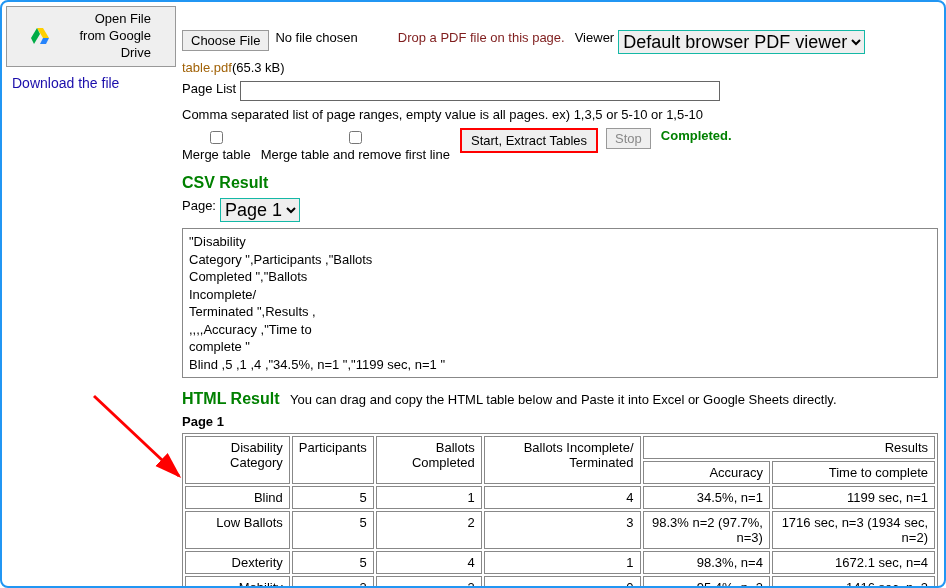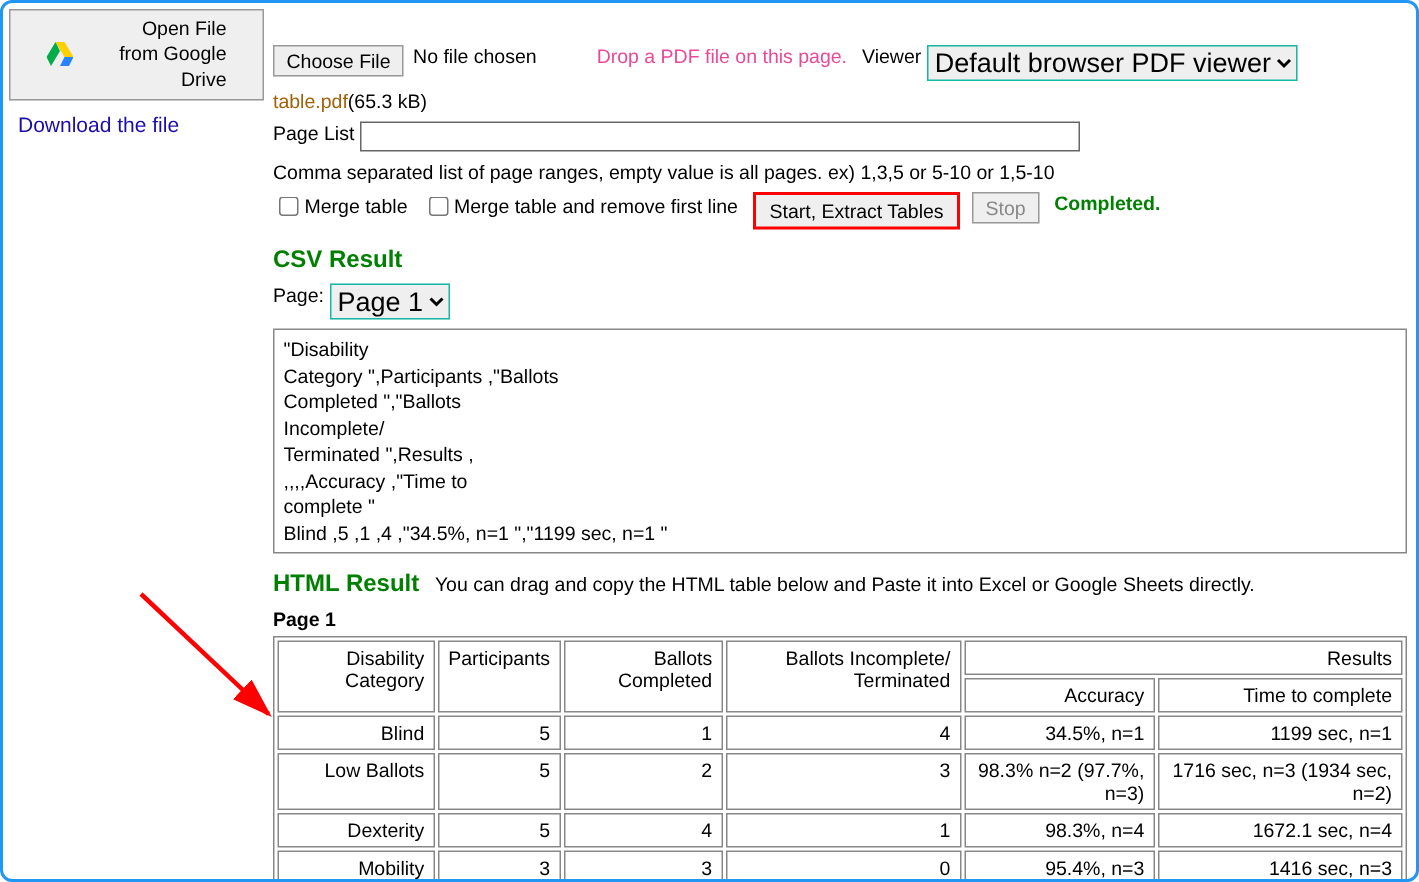--- a/index.html
+++ b/index.html
@@ -64,34 +64,34 @@
       cursor: pointer;
     }
     .btn-highlight {
       border: 2px solid #ff0000;
       padding: 3px 9px;
     }
     .btn-disabled {
       color: #888;
     }
     .file-status { margin-left: 6px; }
-    .drop-text { color: #ec4899; margin-left: 40px; }
+    .drop-text { color: #7f1d1d; margin-left: 40px; }
     .viewer-label { margin-left: 10px; }
     select {
       font-size: 18px;
       border: 1px solid #14b8a6;
     }
     .file-link { color: #a16207; text-decoration: none; }
     .page-input {
       width: 480px;
       border: 1px solid #666;
       height: 20px;
       margin-left: 4px;
     }
-    .cb-label { display: inline-flex; align-items: center; margin-right: 10px; }
+    .cb-label { display: inline-flex; align-items: center; margin-right: 10px; flex-direction: column; }
     .cb-label input { margin-right: 4px; }
     .completed { color: #008000; margin-left: 10px; font-weight: bold; }
     h3.section { color: #008000; font-size: 16px; margin: 12px 0 6px 0; font-weight: bold; }
     .csv-box {
       width: 100%;
       height: 150px;
       border: 1px solid #888;
       padding: 4px 6px;
       font-size: 13px;
       line-height: 1.35;

